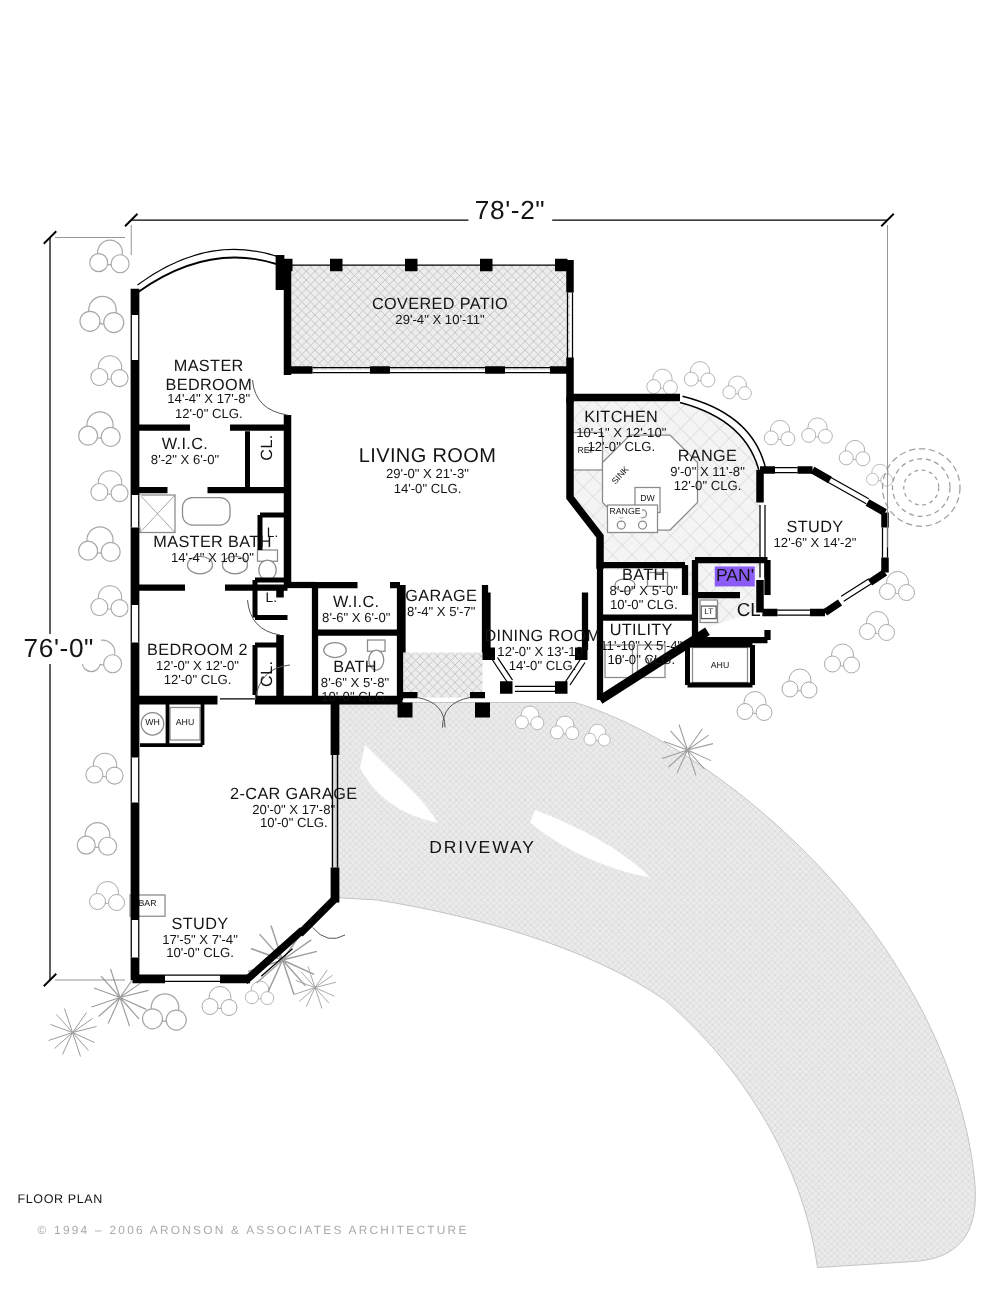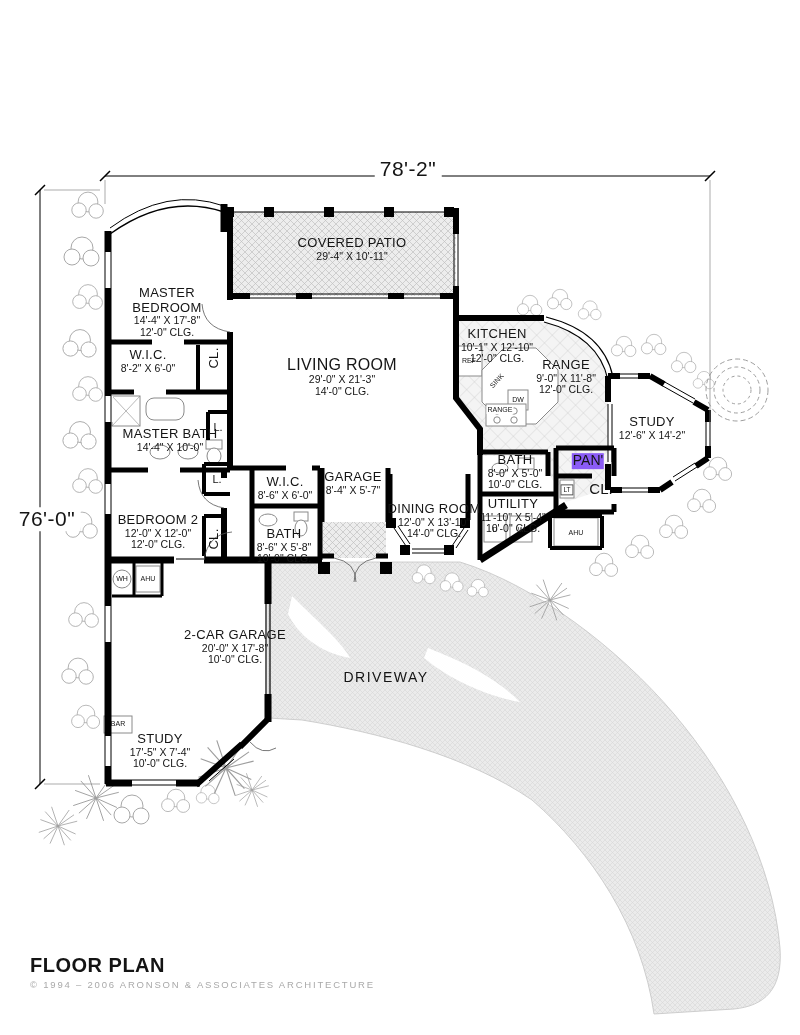--- a/index.html
+++ b/index.html
@@ -13,21 +13,21 @@
   .big .room-name{font-size:16px;}
   .wrap2{white-space:normal;width:122px;}
   .vtext{transform:translate(-50%,-50%) rotate(-90deg);}
   .small-lbl{font-size:11px;}
   .mid-lbl{font-size:13px;letter-spacing:.3px;}
   .tag{font-size:7px;letter-spacing:0;}
   .tagbox{font-size:6.5px;border:1px solid #555;background:#fff;padding:1px 2px;}
   .rot-sink{transform:translate(-50%,-50%) rotate(-48deg);}
   .dim-lbl{font-size:21px;background:#fff;padding:0 5px;letter-spacing:.5px;}
   .driveway-lbl{font-size:14px;letter-spacing:1.5px;}
-  .title{position:absolute;left:30px;top:954px;font-size:20px;letter-spacing:.5px;transform:none;text-align:left;font-weight:bold;}
+  .title{position:absolute;left:14px;top:954px;font-size:10px;letter-spacing:.5px;transform:none;text-align:left;}
   .copyright{position:absolute;left:30px;top:980px;font-size:9.5px;letter-spacing:1.8px;
              color:#a9a9a9;transform:none;text-align:left;}
 </style>
 </head>
 <body>
 
 <div class="page">
 
 <svg class="plan-svg" width="800" height="1035" viewBox="0 0 800 1035">
   <defs>

